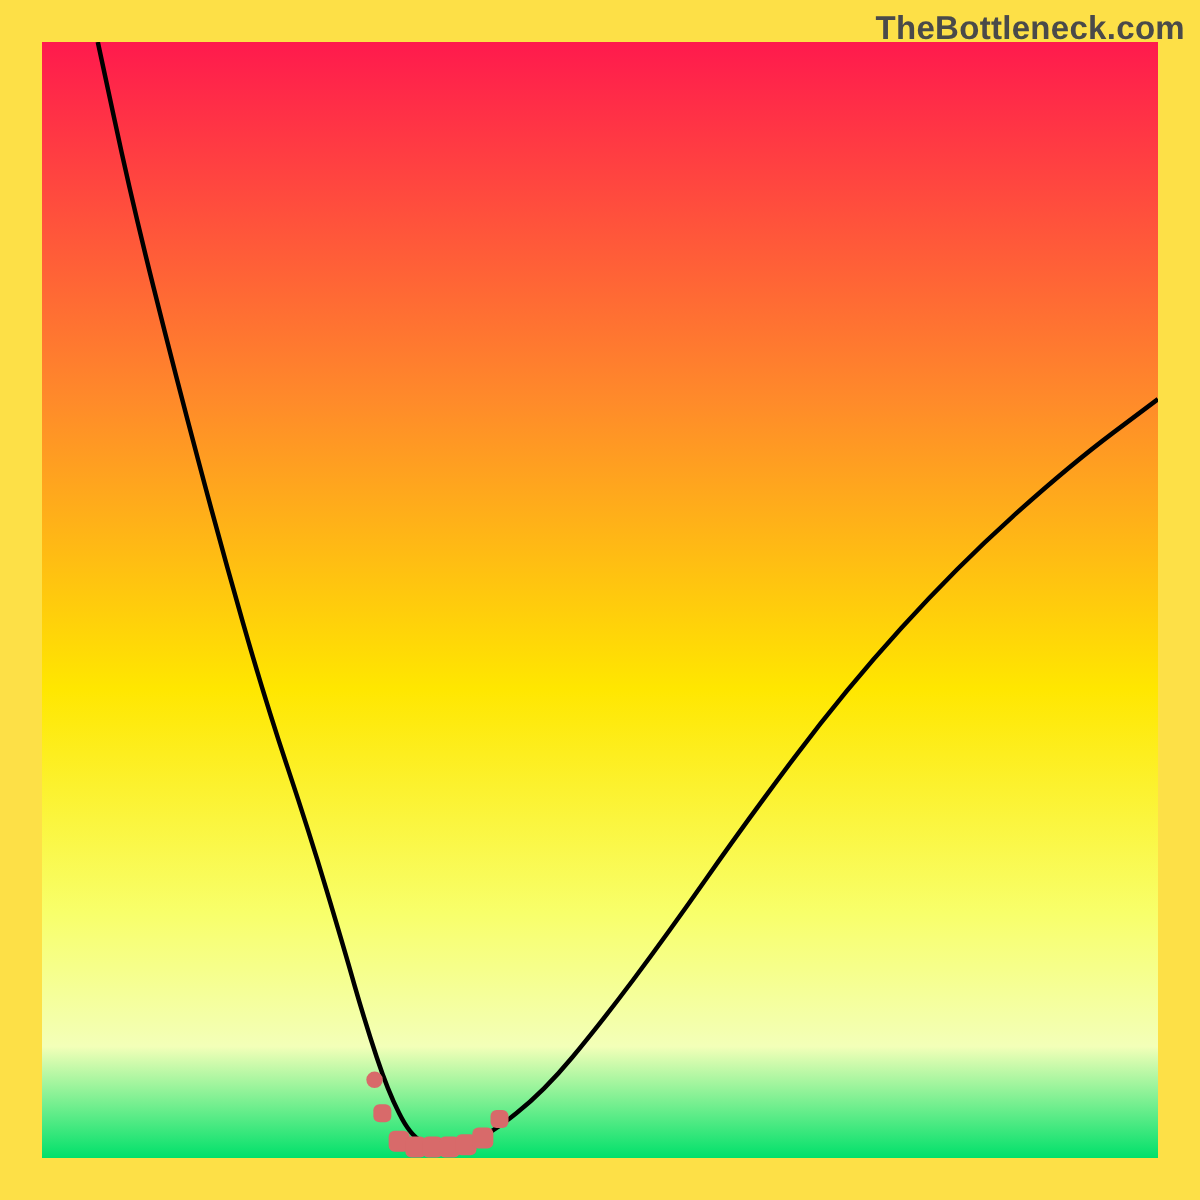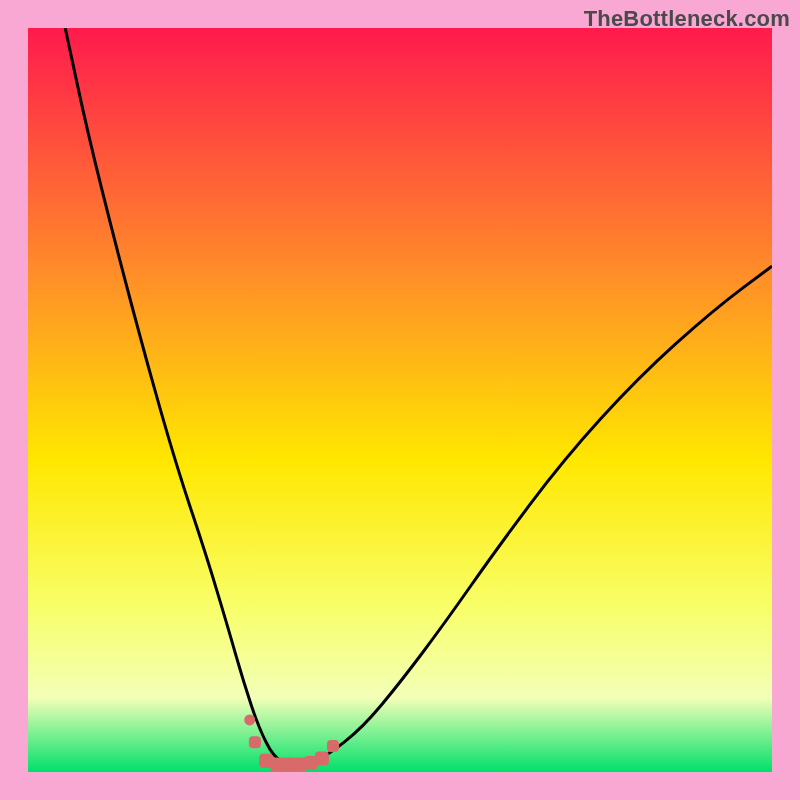--- a/index.html
+++ b/index.html
@@ -8,21 +8,21 @@
     width: 800px;
     height: 800px;
     background: #000;
     font-family: Arial, Helvetica, sans-serif;
     overflow: hidden;
   }
   .outer {
     position: relative;
     width: 800px;
     height: 800px;
-    background: #f9a8d4;
+    background: #fde047;
   }
   .plot {
     position: absolute;
     left: 28px;
     top: 28px;
     width: 744px;
     height: 744px;
     overflow: hidden;
   }
   .watermark {

